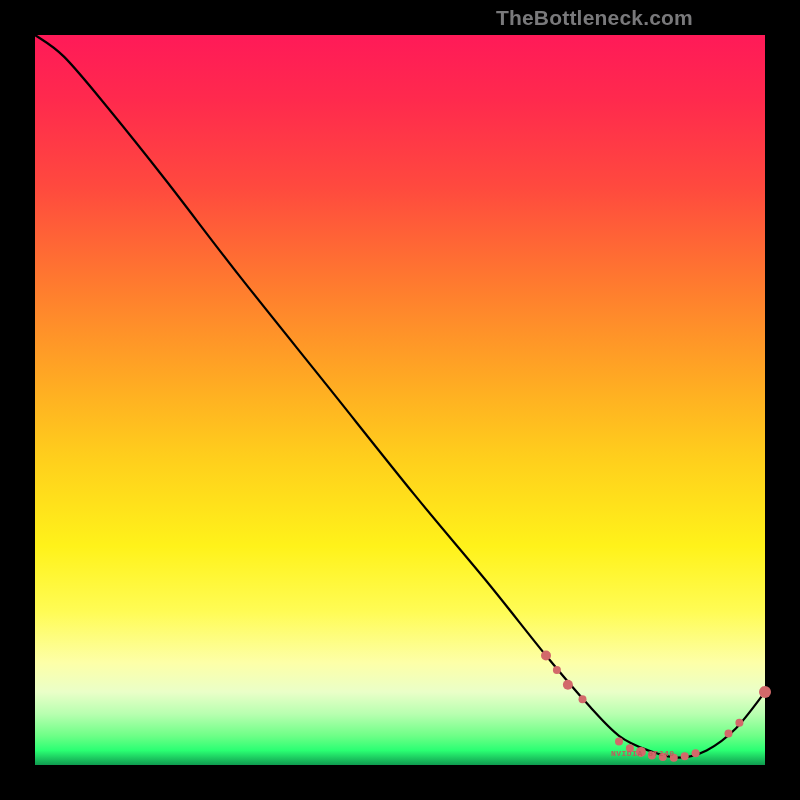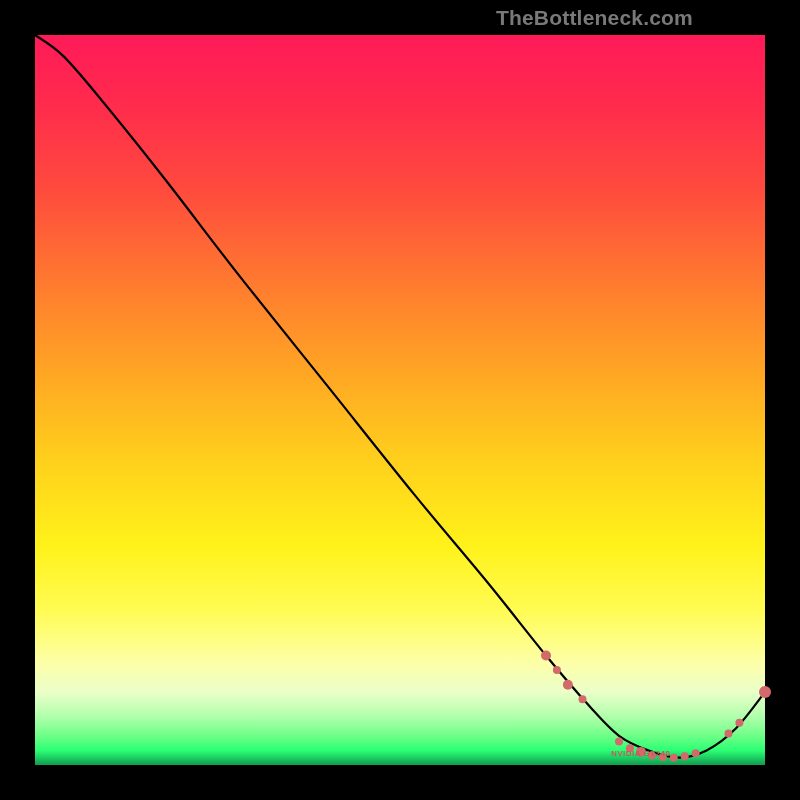--- a/index.html
+++ b/index.html
@@ -99,15 +99,15 @@
           <circle cx="616.9" cy="720.5" r="4" class="marker"></circle>
           <circle cx="627.8" cy="722.0" r="4" class="marker"></circle>
           <circle cx="638.8" cy="722.7" r="4" class="marker"></circle>
           <circle cx="649.7" cy="721.2" r="4" class="marker"></circle>
           <circle cx="660.6" cy="718.3" r="4" class="marker"></circle>
           <circle cx="693.5" cy="698.6" r="4" class="marker"></circle>
           <circle cx="704.4" cy="687.7" r="4" class="marker"></circle>
           <circle cx="730.0" cy="657.0" r="6" class="marker"></circle>
         </g>
     </svg>
-    <div id="micro-label" class="micro-label" style="left: 575.9px; top: 714.05px;">NVIDIA GT240</div>
+    <div id="micro-label" class="micro-label" style="left: 575.9px; top: 714.05px; font-family: Liberation Mono, monospace;">NVIDIA GT240</div>
   </div>
 </div>
 
 </body></html>

